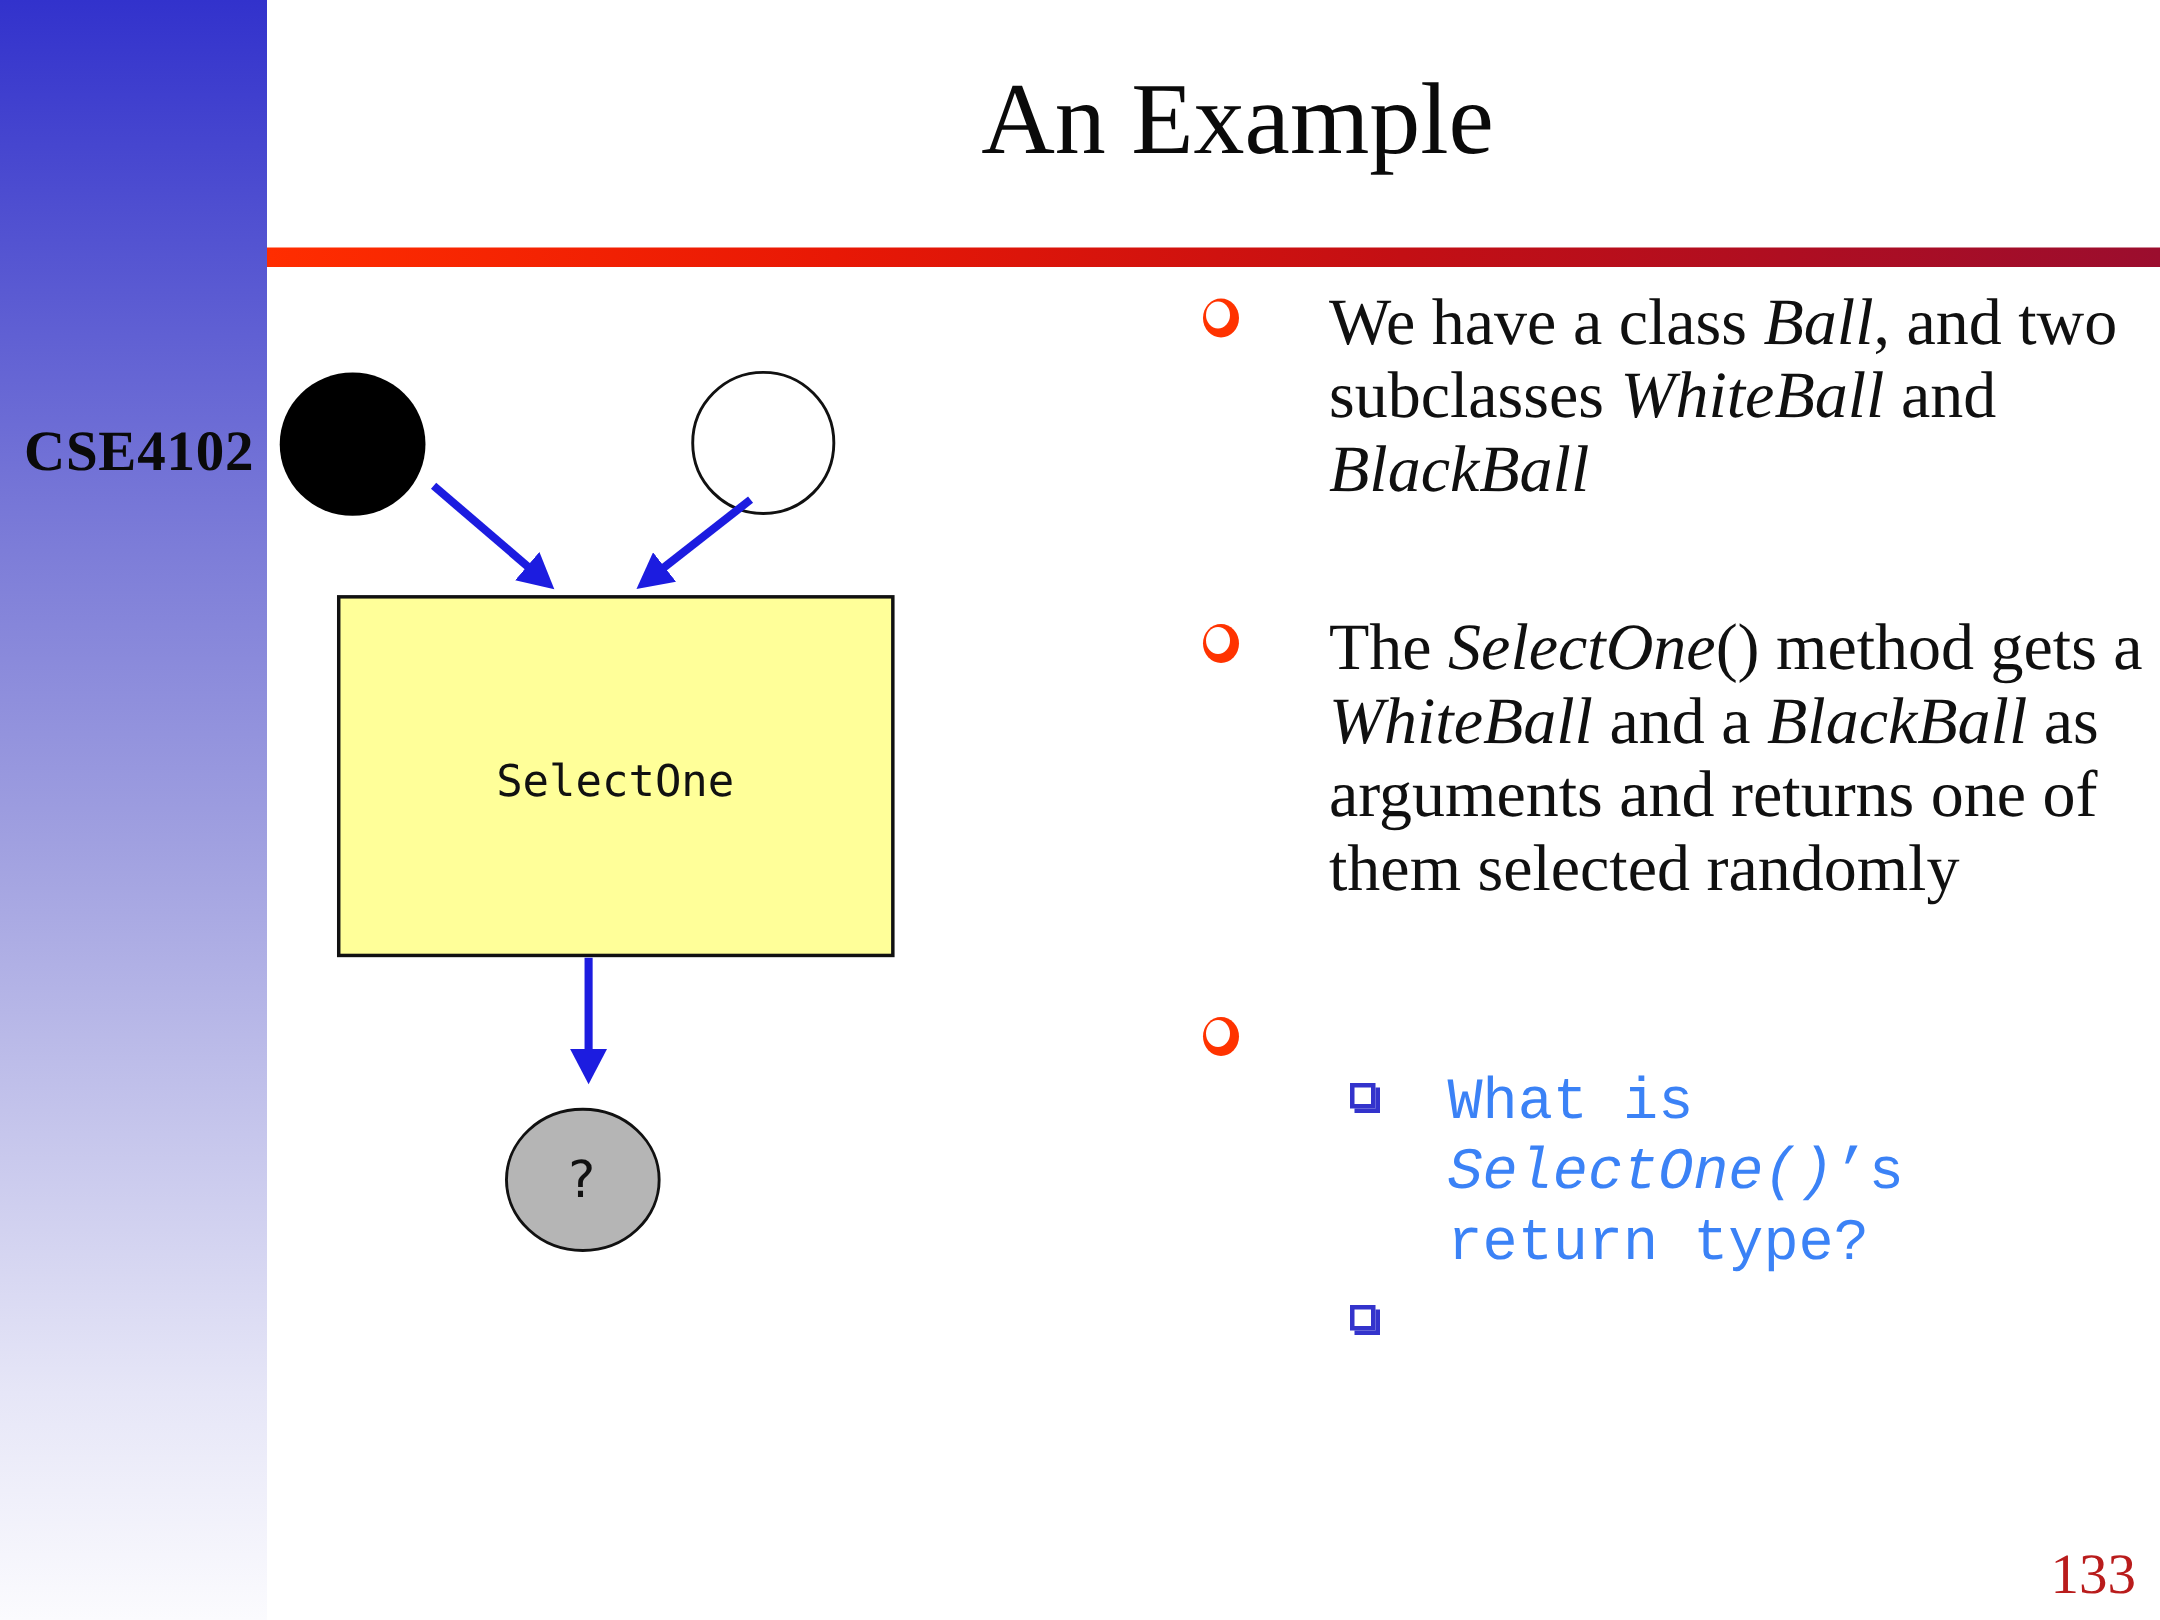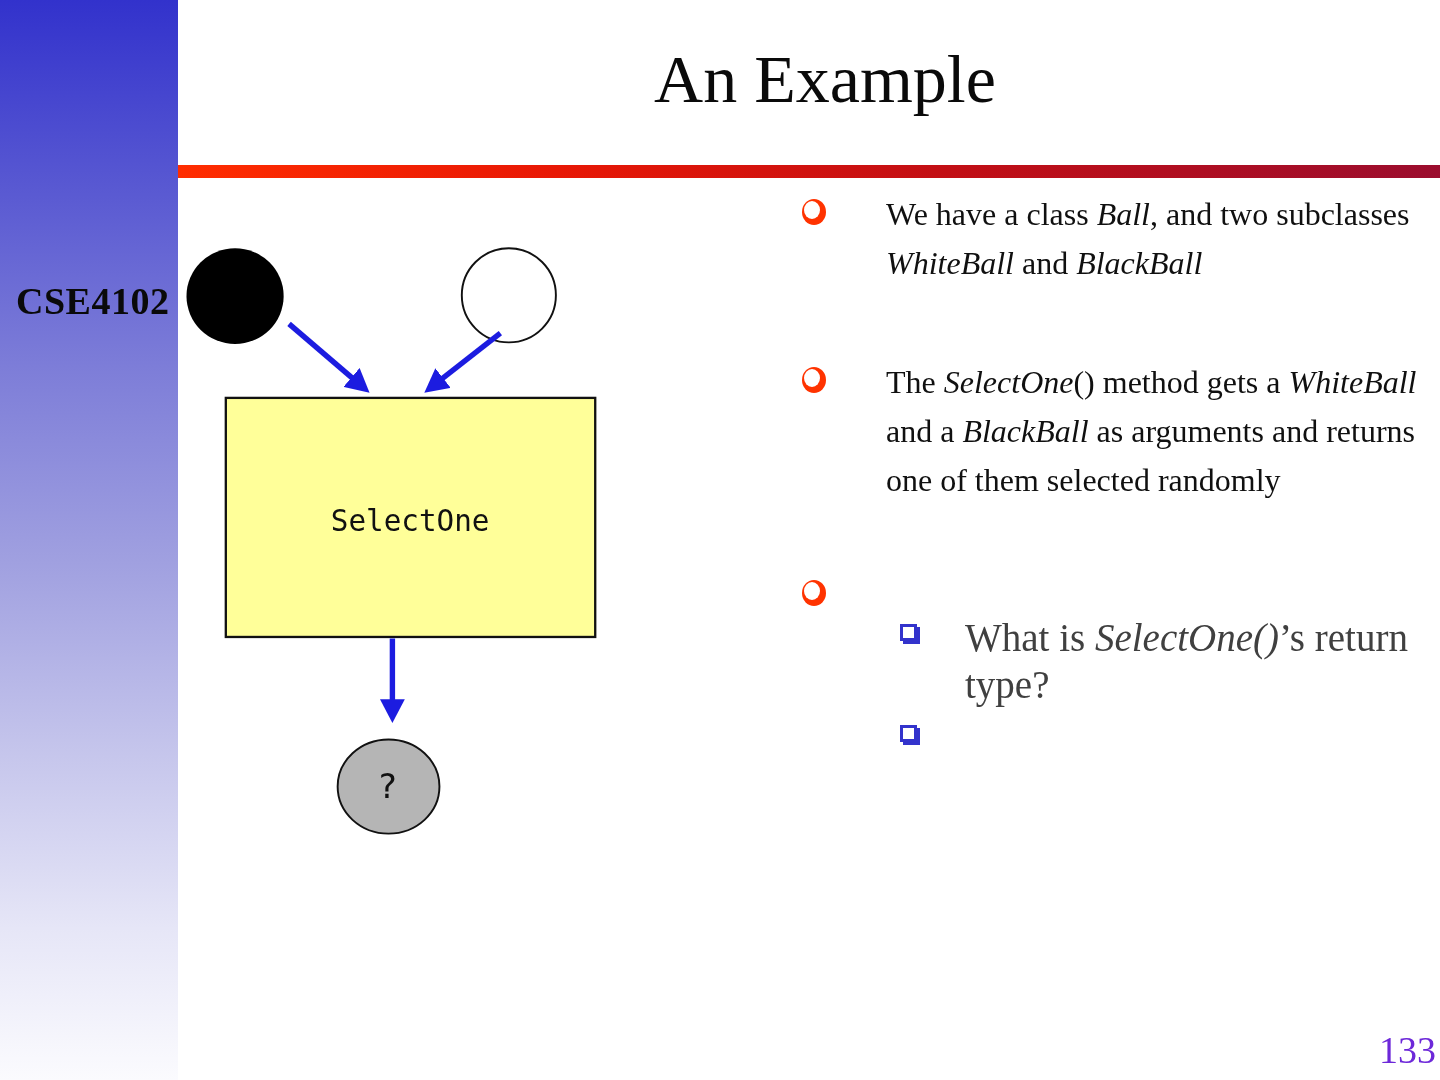--- a/index.html
+++ b/index.html
@@ -58,41 +58,41 @@
   }
   .donut::before {
     content: "";
     position: absolute; left: 2px; top: 2px;
     width: 16px; height: 18px;
     border-radius: 50%;
     background: #ffffff;
   }
   .bullet-text {
     width: 552px;
-    font-size: 32px; line-height: 49px; color: #101010; font-family: Liberation Serif, serif;
+    font-size: 44px; line-height: 49px; color: #101010; font-family: Liberation Serif, serif;
   }
 
   .sub-list { margin-top: 8px; padding-left: 98px; }
   .sub-row { display: flex; align-items: flex-start; }
   .sub-row + .sub-row { margin-top: 7px; }
   .sub-icon-col { width: 67px; flex: 0 0 67px; padding-top: 10px; }
   .sq-bullet {
     width: 17px; height: 17px; margin-left: 2px;
     border: 3px solid #3333cc;
     background: #ffffff;
     box-shadow: 3px 3px 0 0 #3333cc;
   }
   .sub-text {
     width: 445px;
-    font-size: 39px; line-height: 47px; color: #404040;
+    font-size: 39px; line-height: 47px; color: #3b82f6; font-family: Liberation Mono, monospace;
   }
 
   .page-number {
-    position: absolute; right: 4px; bottom: 8px;
-    font-size: 38px; color: #6d28d9;
+    position: absolute; right: 16px; bottom: 8px;
+    font-size: 38px; color: #b91c1c;
   }
 </style>
 </head>
 <body>
 
 <div class="sidebar"></div>
 <div class="course-code">CSE4102</div>
 
 <div class="slide-title">An Example</div>
 <div class="title-bar"></div>

